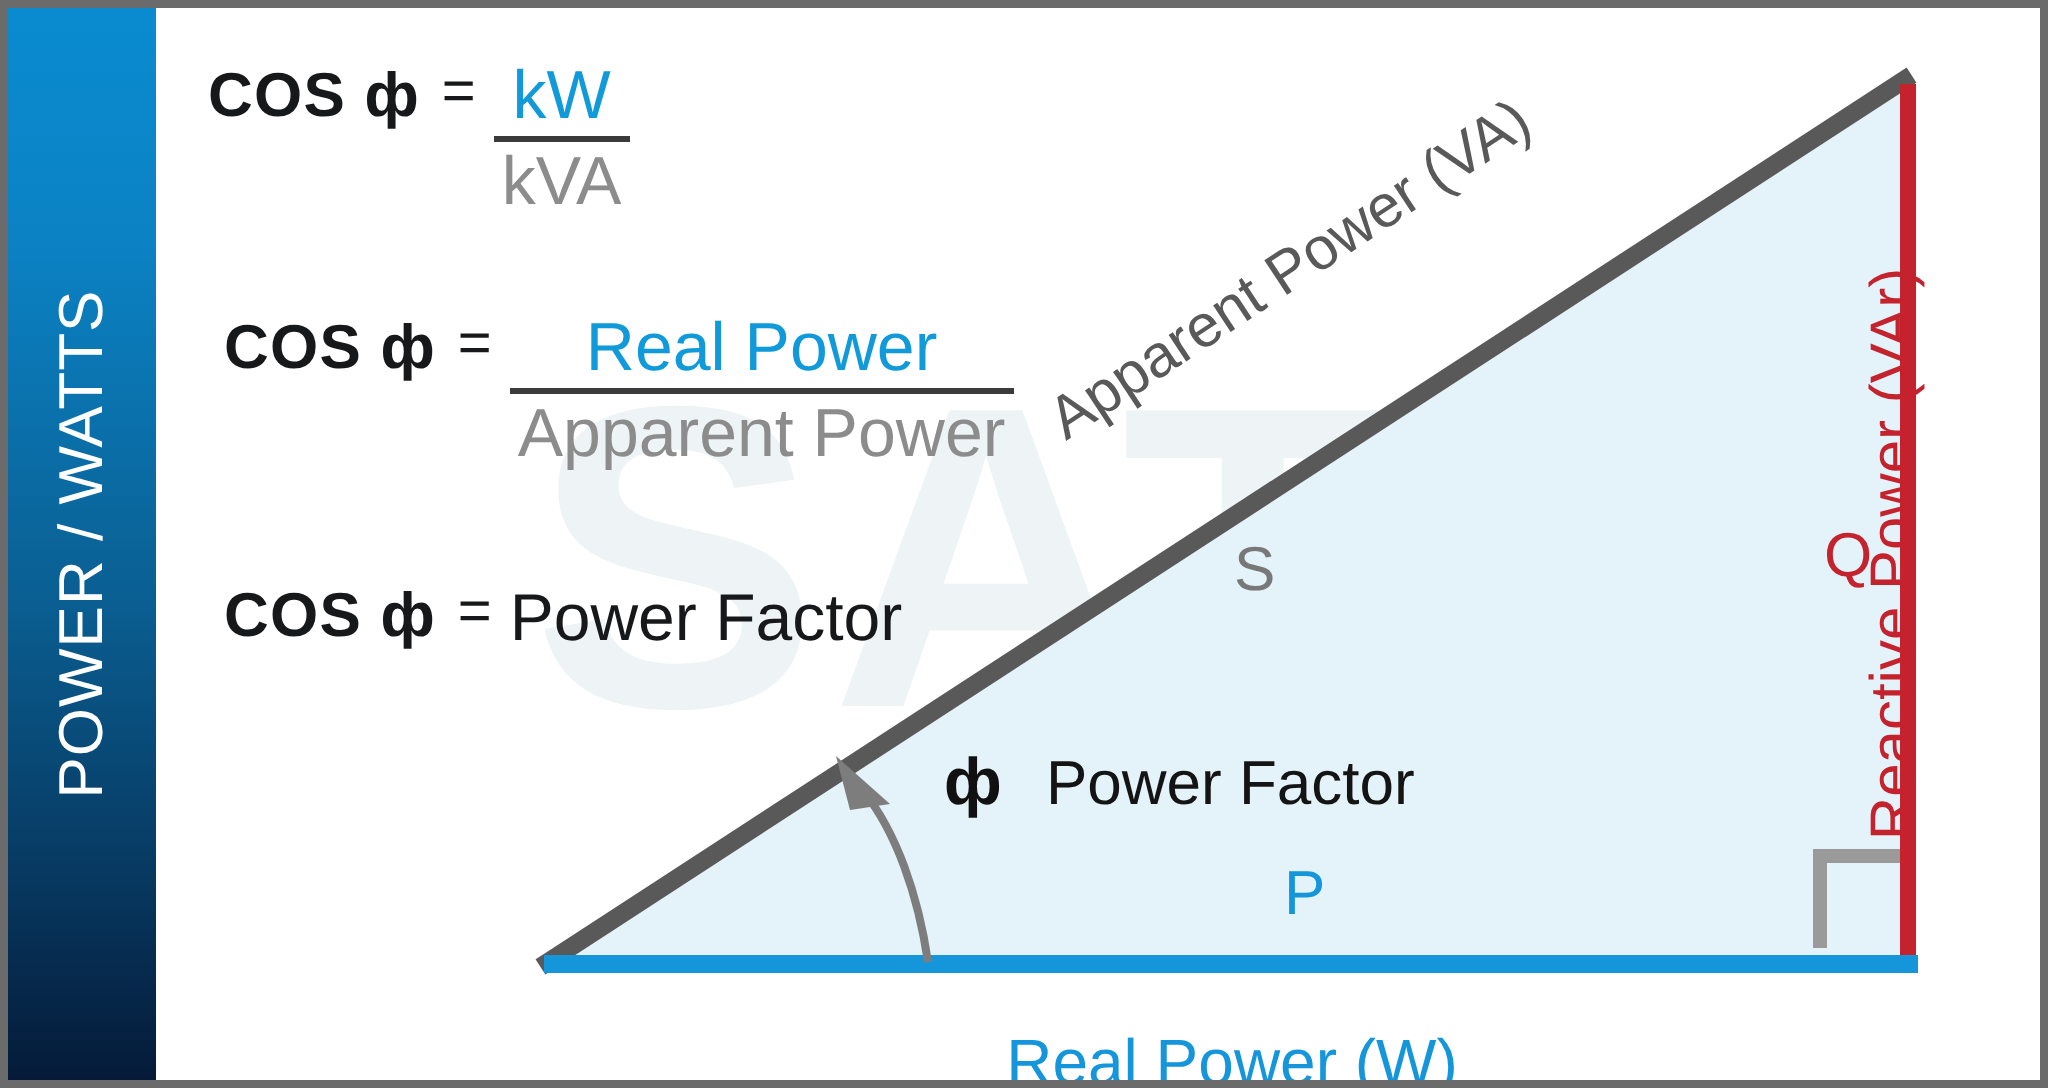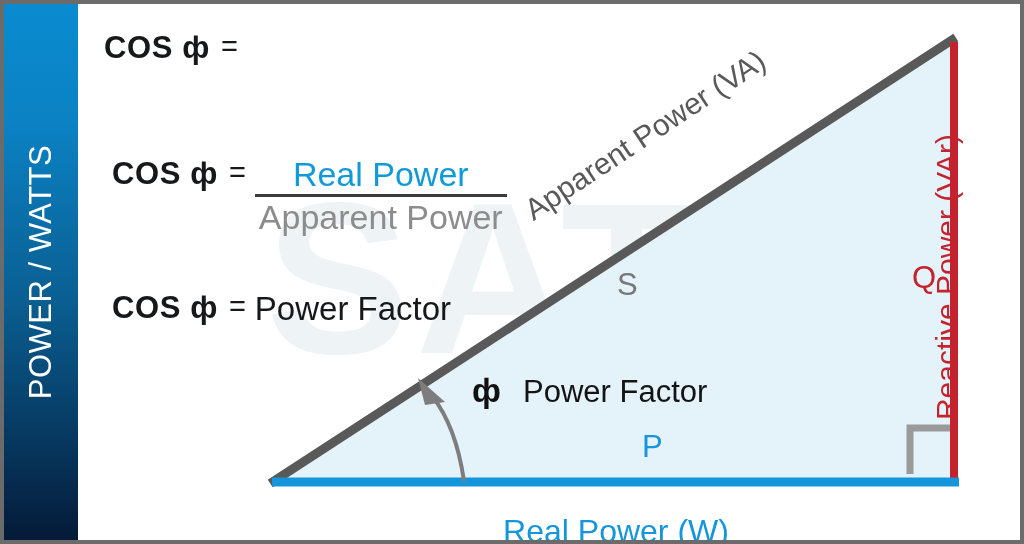--- a/index.html
+++ b/index.html
@@ -224,20 +224,25 @@
     <polygon points="414,374 441,398 421,401" fill="#7d7d7d"></polygon>
   </svg>
 
   <div id="sidebar">
     <div id="sidebar-label">POWER / WATTS</div>
   </div>
 
   <div class="formula" id="formula-1">
     <span class="cos-term">COS ф</span>
     <span class="eq">=</span>
+    <span class="frac">
+      <span class="frac-num">kW</span>
+      <span class="frac-bar"></span>
+      <span class="frac-den">kVA</span>
+    </span>
   </div>
 
   <div class="formula" id="formula-2">
     <span class="cos-term">COS ф</span>
     <span class="eq">=</span>
     <span class="frac">
       <span class="frac-num">Real Power</span>
       <span class="frac-bar"></span>
       <span class="frac-den">Apparent Power</span>
     </span>

